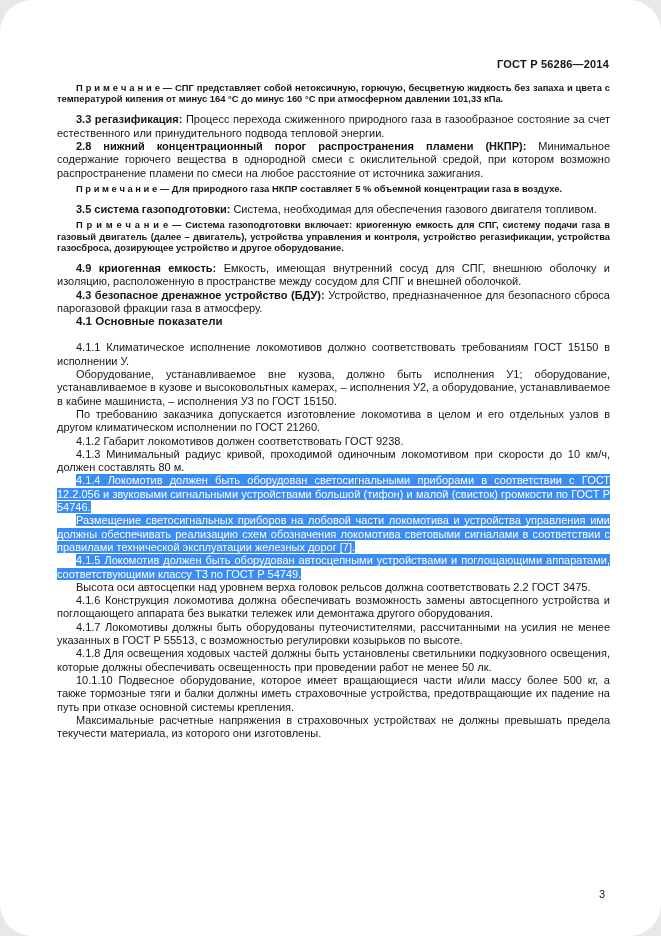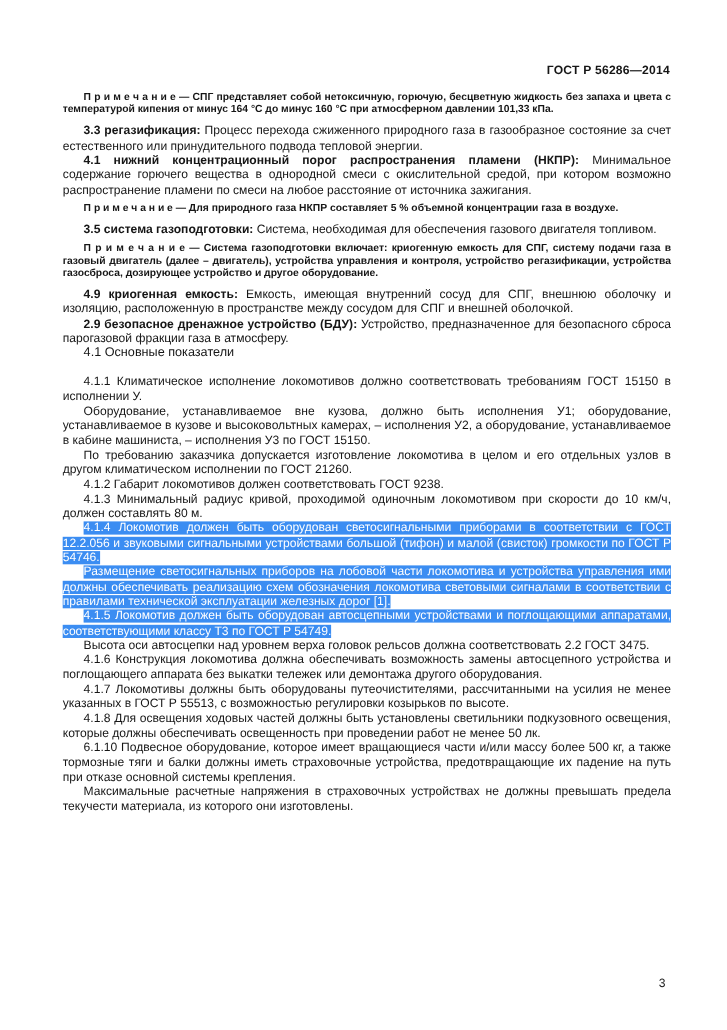--- a/index.html
+++ b/index.html
@@ -7,20 +7,21 @@
   html, body { margin: 0; padding: 0; background: #e8e8e8; }
   .page {
     position: relative;
     width: 661px;
     height: 936px;
     margin: 0 auto;
     background: #ffffff;
     font-family: "Liberation Sans", sans-serif;
     color: #161616;
     overflow: hidden;
+    border-radius: 32px;
   }
   .doc-header {
     position: absolute;
     top: 58px;
     right: 52px;
     font-size: 11px;
     font-weight: bold;
     letter-spacing: 0.2px;
   }
   .content {
@@ -43,21 +44,21 @@
     font-weight: bold;
   }
   .blk.h1 {
     font-size: 13.5px;
     font-weight: bold;
     margin: 17px 0 13px;
     text-align: left;
   }
   .blk.h2 {
     font-size: 11.5px;
-    font-weight: normal;
+    font-weight: bold;
     margin: 0 0 13px;
     text-align: left;
   }
   .b { font-weight: bold; }
   .selected span {
     background: var(--sel-bg, #3b8df2);
     color: var(--sel-fg, #ffffff);
   }
   .page-number {
     position: absolute;
@@ -68,37 +69,37 @@
 </style>
 </head>
 <body>
 
 <div class="page">
   <div class="doc-header">ГОСТ Р 56286—2014</div>
 
   <div class="content">
       <p class="blk note"><span>П р и м е ч а н и е  —  СПГ представляет собой нетоксичную, горючую, бесцветную жидкость без запаха и цвета с температурой кипения от минус 164 °С до минус 160 °С при атмосферном давлении 101,33 кПа.</span></p>
       <p class="blk para"><span class="b">3.3 регазификация:</span><span> Процесс перехода сжиженного природного газа в газообразное состояние за счет естественного или принудительного подвода тепловой энергии.</span></p>
-      <p class="blk para"><span class="b">4.1 нижний концентрационный порог распространения пламени (НКПР):</span><span> Минимальное содержание горючего вещества в однородной смеси с окислительной средой, при котором возможно распространение пламени по смеси на любое расстояние от источника зажигания.</span></p>
+      <p class="blk para"><span class="b">2.8 нижний концентрационный порог распространения пламени (НКПР):</span><span> Минимальное содержание горючего вещества в однородной смеси с окислительной средой, при котором возможно распространение пламени по смеси на любое расстояние от источника зажигания.</span></p>
       <p class="blk note"><span>П р и м е ч а н и е  —  Для природного газа НКПР составляет 5 % объемной концентрации газа в воздухе.</span></p>
       <p class="blk para"><span class="b">3.5 система газоподготовки:</span><span> Система, необходимая для обеспечения газового двигателя топливом.</span></p>
       <p class="blk note"><span>П р и м е ч а н и е  —  Система газоподготовки включает: криогенную емкость для СПГ, систему подачи газа в газовый двигатель (далее – двигатель), устройства управления и контроля, устройство регазификации, устройства газосброса, дозирующее устройство и другое оборудование.</span></p>
       <p class="blk para"><span class="b">4.9 криогенная емкость:</span><span> Емкость, имеющая внутренний сосуд для СПГ, внешнюю оболочку и изоляцию, расположенную в пространстве между сосудом для СПГ и внешней оболочкой.</span></p>
-      <p class="blk para"><span class="b">2.9 безопасное дренажное устройство (БДУ):</span><span> Устройство, предназначенное для безопасного сброса парогазовой фракции газа в атмосферу.</span></p>
+      <p class="blk para"><span class="b">4.3 безопасное дренажное устройство (БДУ):</span><span> Устройство, предназначенное для безопасного сброса парогазовой фракции газа в атмосферу.</span></p>
       <p class="blk h2"><span>4.1 Основные показатели</span></p>
       <p class="blk para"><span>4.1.1 Климатическое исполнение локомотивов должно соответствовать требованиям ГОСТ 15150 в исполнении У.</span></p>
       <p class="blk para"><span>Оборудование, устанавливаемое вне кузова, должно быть исполнения У1; оборудование, устанавливаемое в кузове и высоковольтных камерах, – исполнения У2, а оборудование, устанавливаемое в кабине машиниста, – исполнения У3 по ГОСТ 15150.</span></p>
       <p class="blk para"><span>По требованию заказчика допускается изготовление локомотива в целом и его отдельных узлов в другом климатическом исполнении по ГОСТ 21260.</span></p>
       <p class="blk para"><span>4.1.2 Габарит локомотивов должен соответствовать ГОСТ 9238.</span></p>
       <p class="blk para"><span>4.1.3 Минимальный радиус кривой, проходимой одиночным локомотивом при скорости до 10 км/ч, должен составлять 80 м.</span></p>
       <p class="blk para selected"><span>4.1.4 Локомотив должен быть оборудован светосигнальными приборами в соответствии с  ГОСТ 12.2.056 и звуковыми сигнальными устройствами большой (тифон) и малой (свисток) громкости по ГОСТ Р 54746.</span></p>
-      <p class="blk para selected"><span>Размещение светосигнальных приборов на лобовой части локомотива и устройства управления ими должны обеспечивать реализацию схем обозначения локомотива световыми сигналами в соответствии с правилами технической эксплуатации железных дорог [1].</span></p>
+      <p class="blk para selected"><span>Размещение светосигнальных приборов на лобовой части локомотива и устройства управления ими должны обеспечивать реализацию схем обозначения локомотива световыми сигналами в соответствии с правилами технической эксплуатации железных дорог [7].</span></p>
       <p class="blk para selected"><span>4.1.5 Локомотив должен быть оборудован автосцепными устройствами и поглощающими аппаратами, соответствующими классу Т3 по ГОСТ Р 54749.</span></p>
       <p class="blk para"><span>Высота оси автосцепки над уровнем верха головок рельсов должна соответствовать 2.2 ГОСТ 3475.</span></p>
       <p class="blk para"><span>4.1.6 Конструкция локомотива должна обеспечивать возможность замены автосцепного устройства и поглощающего аппарата без выкатки тележек или демонтажа другого оборудования.</span></p>
       <p class="blk para"><span>4.1.7 Локомотивы должны быть оборудованы путеочистителями, рассчитанными на усилия не менее указанных в ГОСТ Р 55513, с возможностью регулировки козырьков по высоте.</span></p>
       <p class="blk para"><span>4.1.8 Для освещения ходовых частей должны быть установлены светильники подкузовного освещения, которые должны обеспечивать освещенность при проведении работ не менее 50 лк.</span></p>
-      <p class="blk para"><span>6.1.10 Подвесное оборудование, которое имеет вращающиеся части и/или массу более 500 кг, а также тормозные тяги и балки должны иметь страховочные устройства, предотвращающие их падение на путь при отказе основной системы крепления.</span></p>
+      <p class="blk para"><span>10.1.10 Подвесное оборудование, которое имеет вращающиеся части и/или массу более 500 кг, а также тормозные тяги и балки должны иметь страховочные устройства, предотвращающие их падение на путь при отказе основной системы крепления.</span></p>
       <p class="blk para"><span>Максимальные расчетные напряжения в страховочных устройствах не должны превышать предела текучести материала, из которого они изготовлены.</span></p>
     </div>
 
   <div class="page-number">3</div>
 </div>
 
 </body></html>

